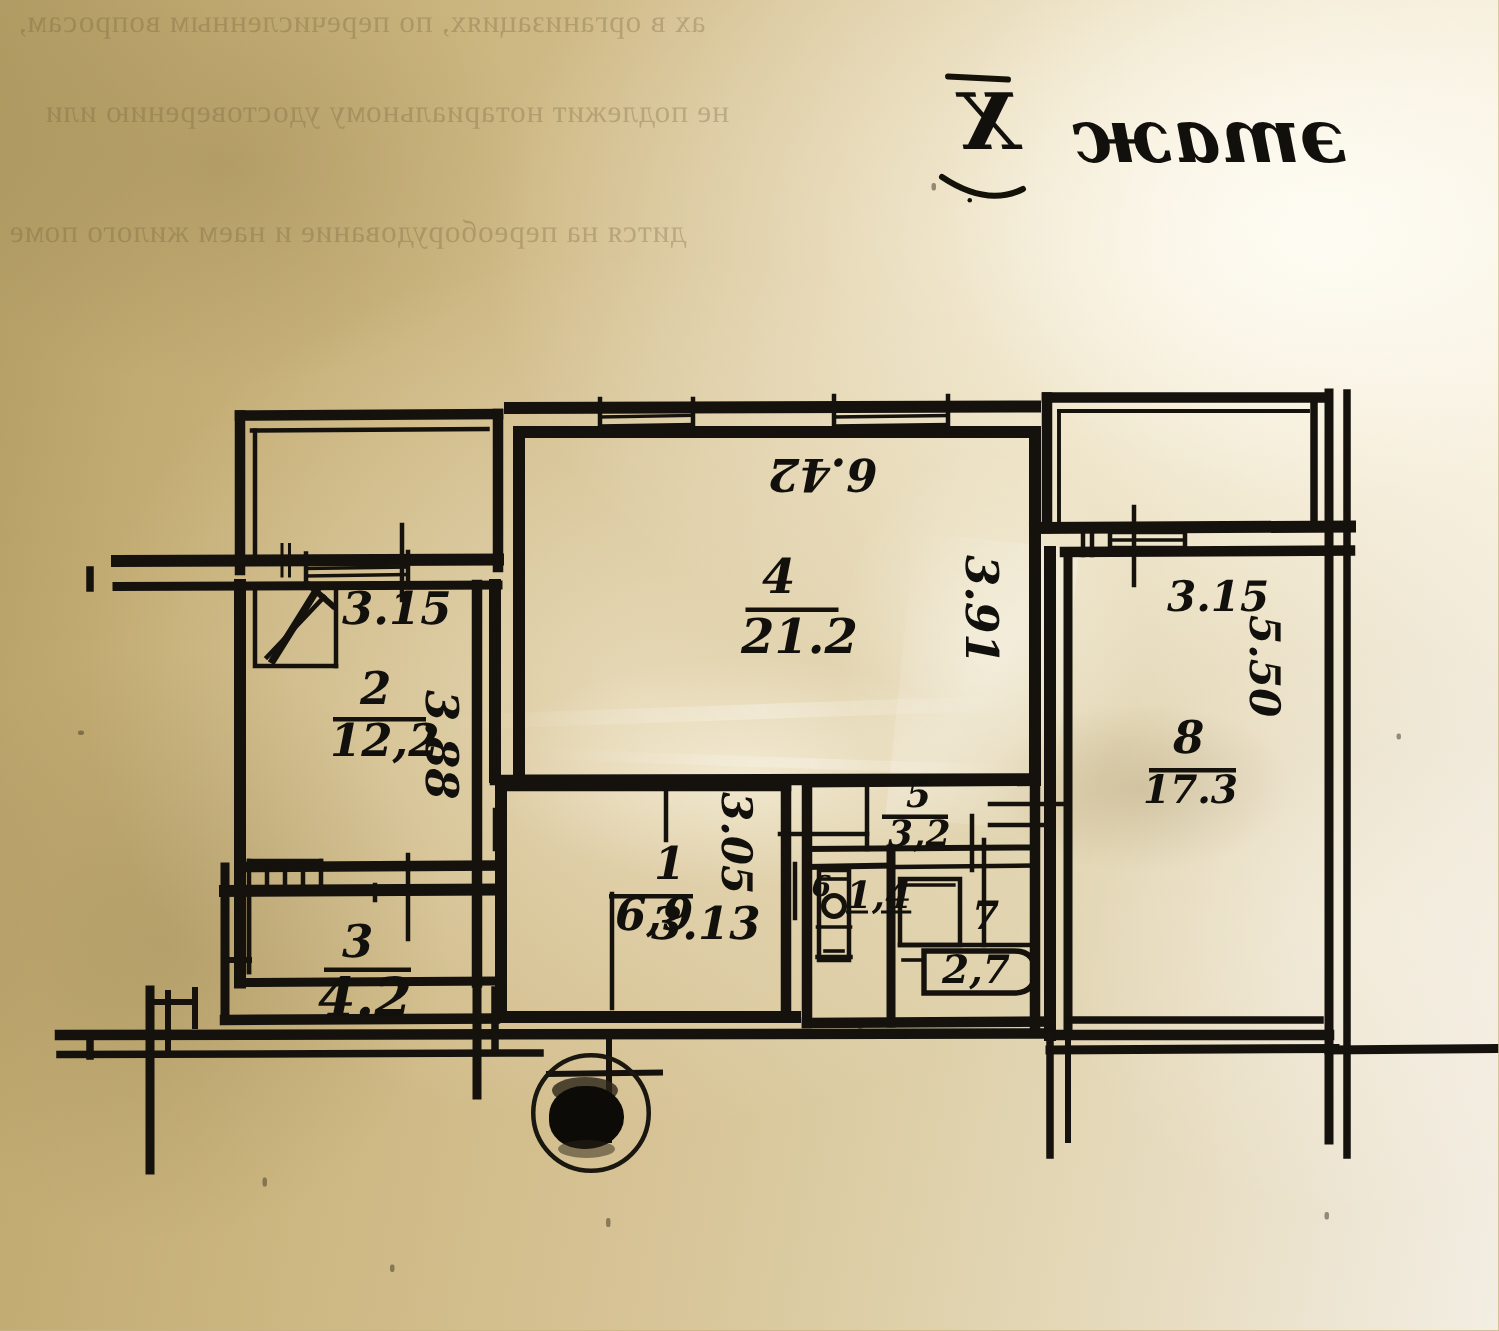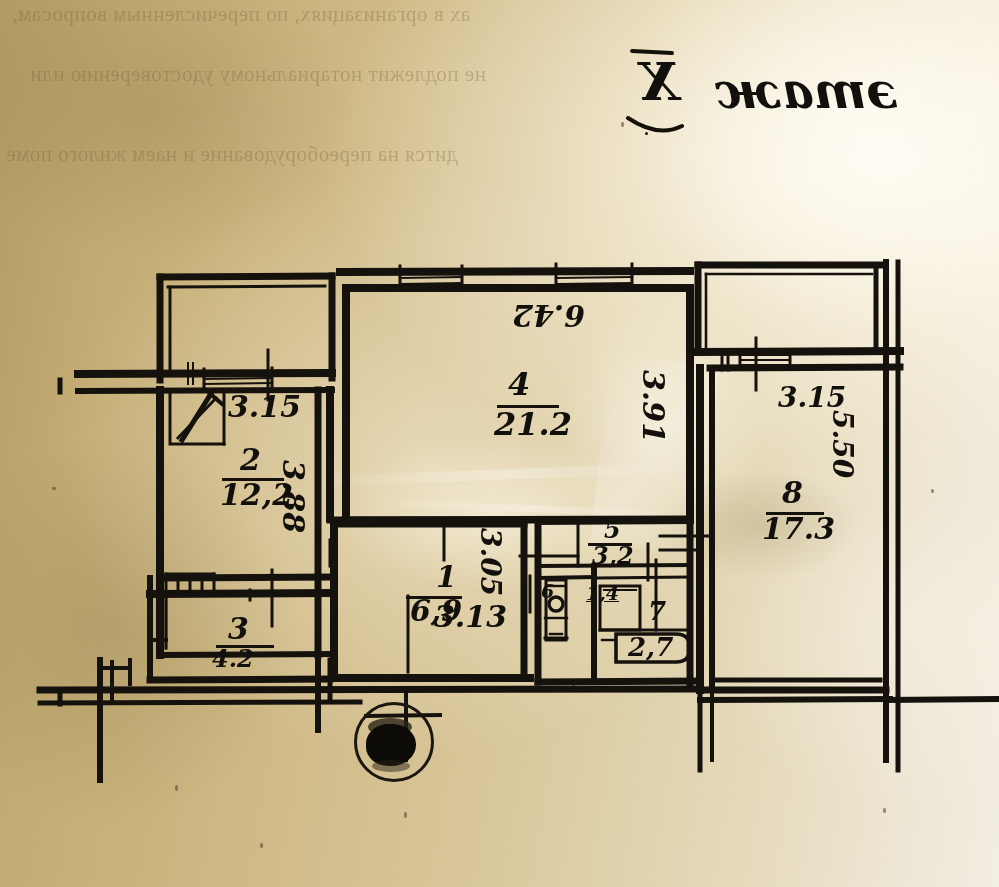--- a/index.html
+++ b/index.html
@@ -285,33 +285,33 @@
   <div class="hw it" style="left:436px;top:562px;font-size:30px;">1</div>
   <div class="frac-bar" style="left:406px;top:596px;width:56px;"></div>
   <div class="hw it" style="left:410px;top:596px;font-size:30px;">6,9</div>
 
   <div class="hw it" style="left:434px;top:602px;font-size:30px;">3.13</div>
 
   <div class="hw it rot90" style="left:504px;top:528px;font-size:28px;transform:rotate(90deg);">3.05</div>
 
   <div class="hw it" style="left:228px;top:614px;font-size:30px;">3</div>
   <div class="frac-bar" style="left:216px;top:645px;width:58px;"></div>
-  <div class="hw it" style="left:212px;top:647px;font-size:24px;">4.2</div>
+  <div class="hw it" style="left:212px;top:647px;font-size:36px;">4.2</div>
 
   <div class="hw it" style="left:604px;top:518px;font-size:24px;">5</div>
   <div class="frac-bar" style="left:588px;top:543px;width:44px;height:2.6px;"></div>
   <div class="hw it" style="left:592px;top:544px;font-size:24px;">3,2</div>
 
   <div class="hw it" style="left:541px;top:582px;font-size:19px;">6</div>
-  <div class="hw it" style="left:586px;top:584px;font-size:19px;text-decoration:underline;">1,4</div>
+  <div class="hw it" style="left:564px;top:584px;font-size:25px;text-decoration:underline;">1,4</div>
 
   <div class="hw it" style="left:648px;top:598px;font-size:26px;">7</div>
   <div class="hw it" style="left:628px;top:634px;font-size:26px;">2,7</div>
 
   <div class="hw it" style="left:778px;top:384px;font-size:28px;">3.15</div>
 
   <div class="hw it rot90" style="left:856px;top:410px;font-size:28px;transform:rotate(90deg);">5.50</div>
 
   <div class="hw it" style="left:782px;top:478px;font-size:30px;">8</div>
   <div class="frac-bar" style="left:766px;top:512px;width:58px;"></div>
-  <div class="hw it" style="left:762px;top:514px;font-size:30px;">17.3</div>
+  <div class="hw it" style="left:762px;top:514px;font-size:26px;">17.3</div>
 
 </div>
 
 </body></html>

